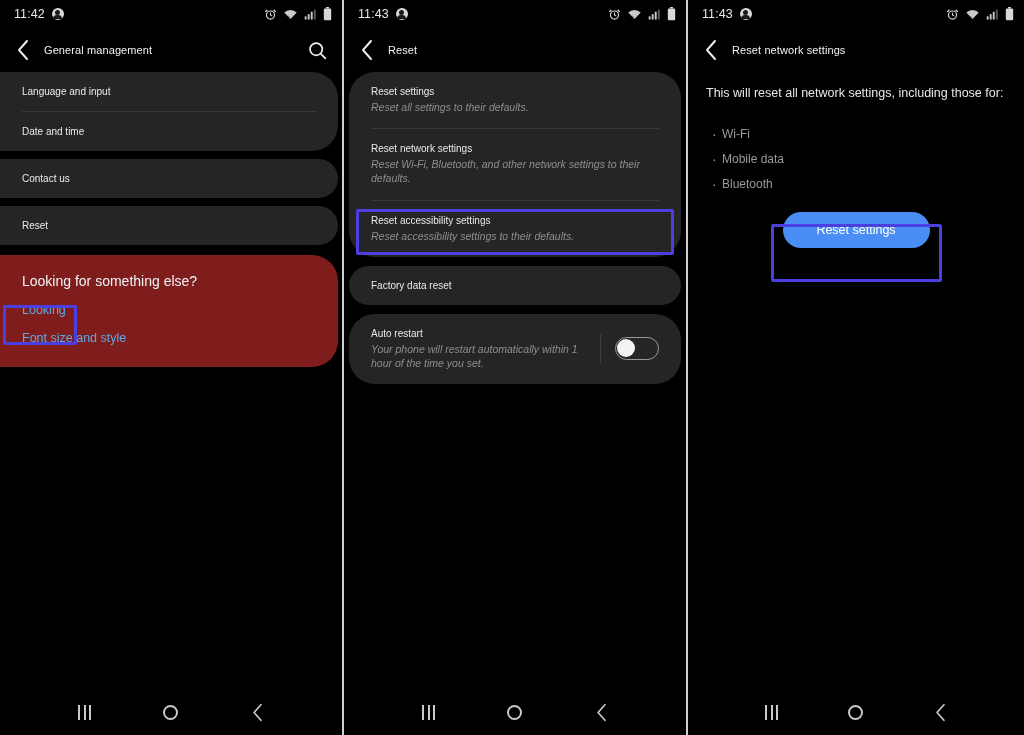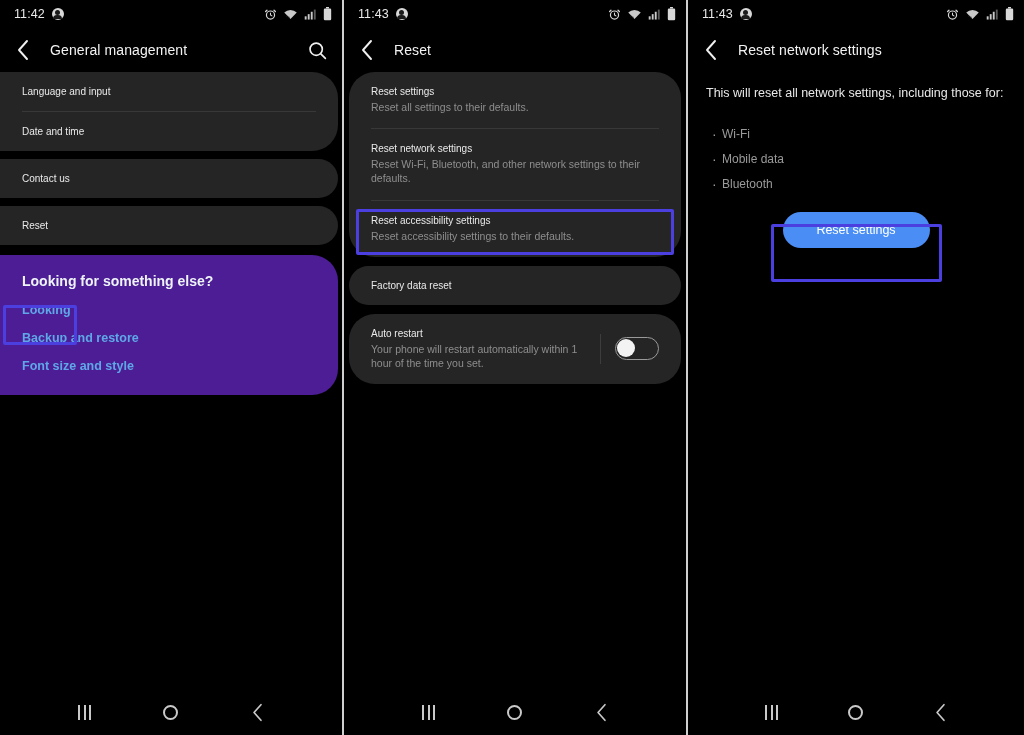--- a/index.html
+++ b/index.html
@@ -56,22 +56,22 @@
 
   
   .appbar {
     height: 44px;
     display: flex; align-items: center;
     padding: 0 14px 0 16px;
     flex: 0 0 auto;
   }
   .appbar-title {
     color: #f2f2f2;
-    font-size: 14px;
-    margin-left: 20px;
+    font-size: 11px;
+    margin-left: 14px;
     flex: 1;
     letter-spacing: .1px;
   }
   .back-chevron { width: 14px; height: 22px; }
   .search-ico { width: 21px; height: 21px; }
 
   
   .content { flex: 1; overflow: hidden; position: relative; }
 
   .card {
@@ -82,45 +82,44 @@
   }
   .p1 .card { margin: 0 4px 8px 0; border-radius: 0 26px 26px 0; }
   .p2 .card { margin: 0 5px 9px 5px; border-radius: 26px; }
 
   .row {
     padding: 14px 22px;
     position: relative;
   }
   .row-title { color: #eaeaea; font-size: 10px; }
   .row-sub {
-    color: #8e8e8e; font-size: 10.5px; margin-top: 3px; line-height: 1.35;
+    color: #8e8e8e; font-size: 10.5px; margin-top: 3px; line-height: 1.35; font-style: italic;
   }
   .row-sep {
     height: 1px; background: #383838; margin: 0 22px;
   }
 
   
   .hl {
     position: absolute;
     border: 3px solid #4b3fe0;
     border-radius: 2px;
     pointer-events: none;
     z-index: 5;
   }
   .hl-reset { left: 3px; top: 233px; width: 74px; height: 40px; }
   .hl-rns { left: 12px; top: 137px; width: 318px; height: 46px; }
   .hl-btn { left: 83px; top: 152px; width: 171px; height: 58px; }
 
   
   .promo {
-    background: #4c1d95;
+    background: #7f1d1d;
     border-radius: 0 26px 26px 0;
     margin: 10px 4px 0 0;
     padding: 18px 22px 22px 22px;
-    font-weight: bold;
   }
   .promo-title { color: #eef3f7; font-size: 14px; margin-bottom: 14px; }
   .promo-link {
     color: #5fa8e8; font-size: 12.5px; margin-bottom: 14px; display: block;
   }
   .promo-link:last-child { margin-bottom: 0; }
 
   
   .row-toggle { display: flex; align-items: center; justify-content: center; }
   .row-toggle .texts { flex: 1; padding-right: 14px; }
@@ -251,21 +250,20 @@
 
       <div class="card">
         <div class="row">
           <div class="row-title">Reset</div>
         </div>
       </div>
 
       <div class="promo">
         <div class="promo-title">Looking for something else?</div>
         <a class="promo-link">Looking</a>
-        <a class="promo-link">Backup and restore</a>
         <a class="promo-link">Font size and style</a>
       </div>
 
       <div class="hl hl-reset"></div>
     </div>
 
     <div class="navbar">
       <div class="nav-recents">
           <span></span>
           <span></span>

